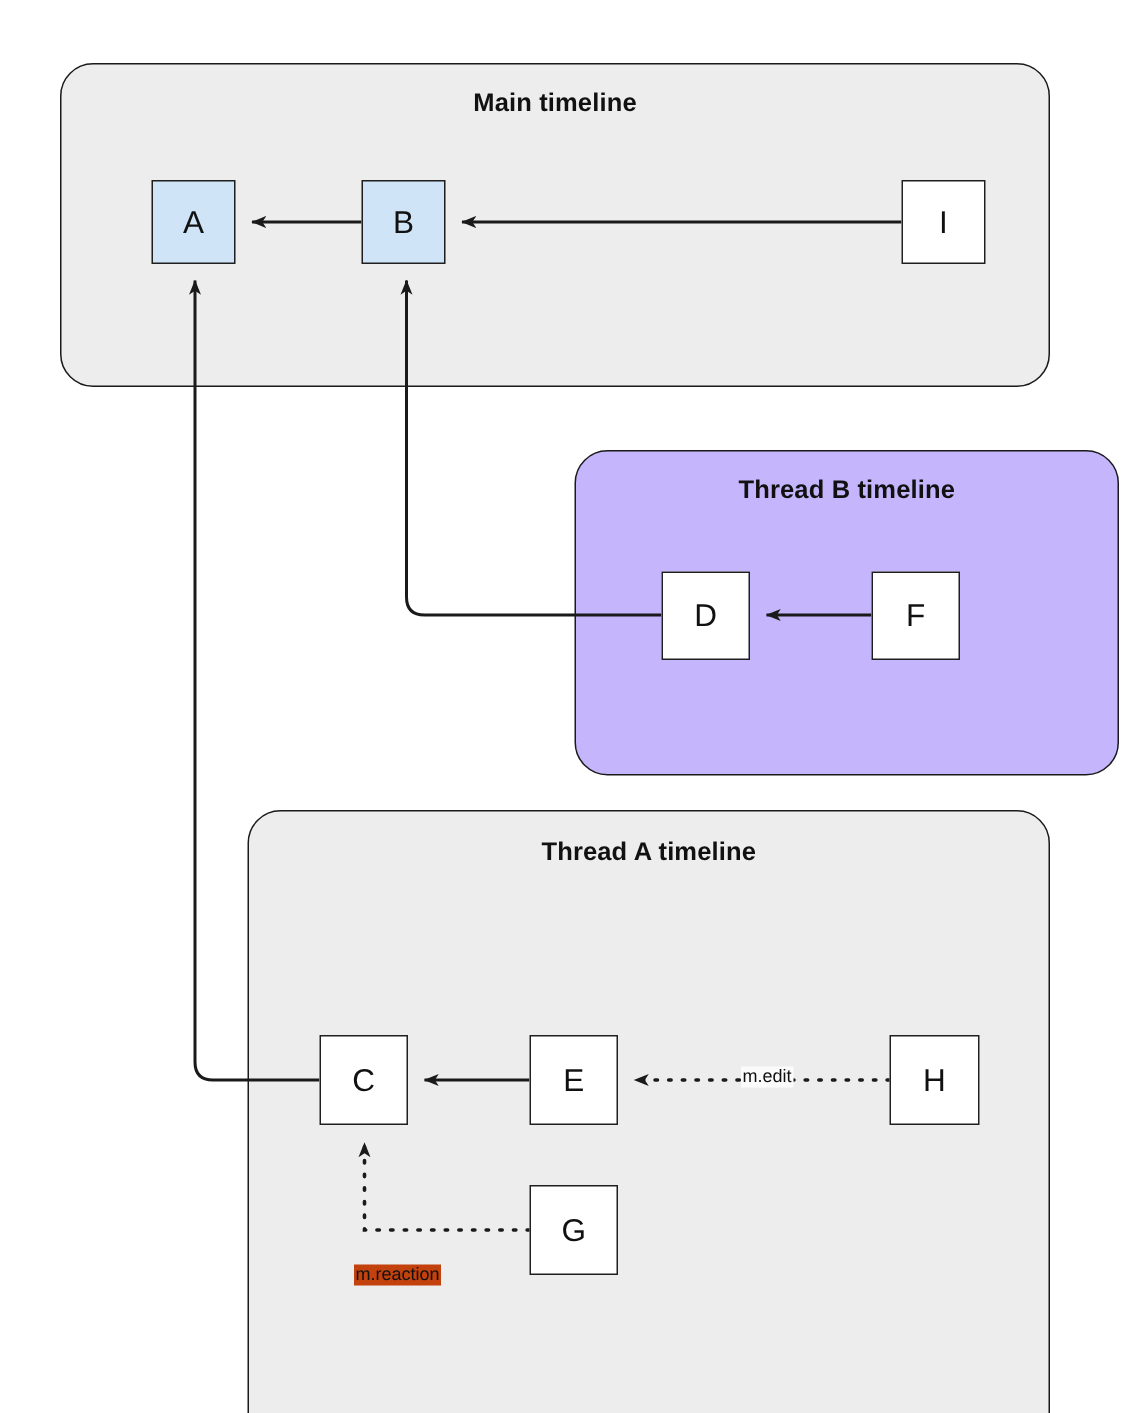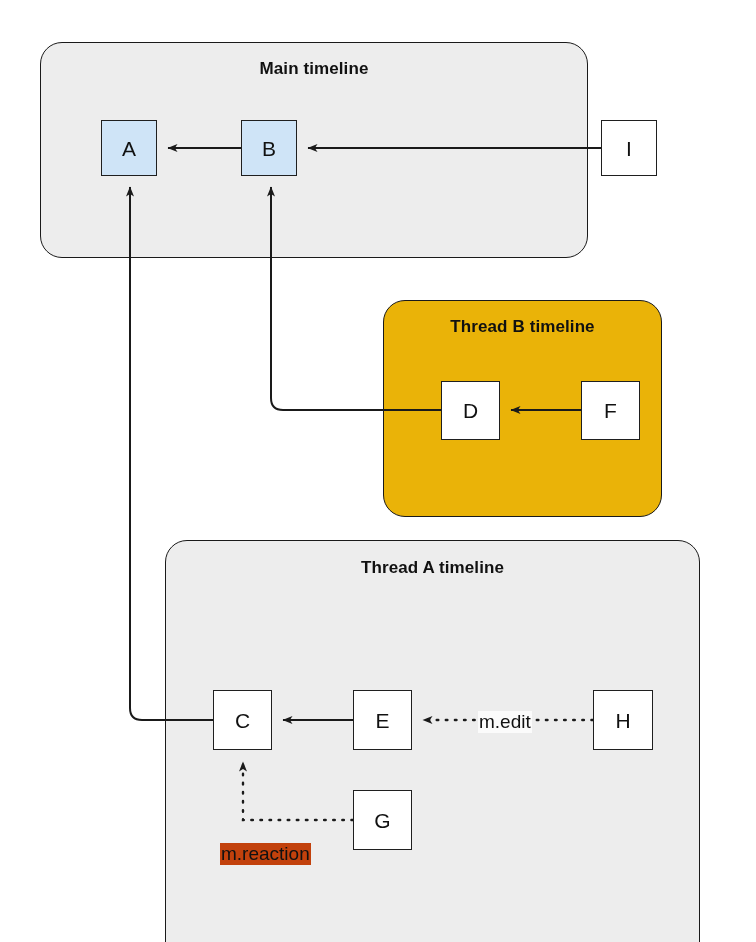--- a/index.html
+++ b/index.html
@@ -52,38 +52,39 @@
     justify-content: center;
     font-size: 21px;
     color: #111111;
     line-height: 1;
   }
   .node.blue {
     background: #cfe4f7;
   }
   .edge-label {
     position: absolute;
-    font-size: 19px;
+    font-size: 12px;
     color: #111111;
     background: #fbfbfb;
     padding: 0 1px;
     white-space: nowrap;
     line-height: 1.15;
+    margin-left: 16px;
   }
 </style>
 </head>
 <body>
 
 <div id="canvas">
 
-  <div class="group" id="group-main" style="left: 40px; top: 42px; width: 548px; height: 216px; background: rgb(237, 237, 237); border-color: rgb(26, 26, 26);">
+  <div class="group" id="group-main" style="left: 40px; top: 42px; width: 660px; height: 216px; background: rgb(237, 237, 237); border-color: rgb(26, 26, 26);">
     <div class="group-title" style="top: 16px; color: rgb(17, 17, 17);">Main timeline</div>
   </div>
 
-  <div class="group" id="group-threadB" style="left: 383px; top: 300px; width: 279px; height: 217px; background: #eab308; border-color: rgb(26, 26, 26);">
+  <div class="group" id="group-threadB" style="left: 383px; top: 300px; width: 363px; height: 217px; background: #c4b5fd; border-color: rgb(26, 26, 26);">
     <div class="group-title" style="top: 16px; color: rgb(17, 17, 17);">Thread B timeline</div>
   </div>
 
   <div class="group" id="group-threadA" style="left: 165px; top: 540px; width: 535px; height: 426px; background: rgb(237, 237, 237); border-color: rgb(26, 26, 26);">
     <div class="group-title" style="top: 17px; color: rgb(17, 17, 17);">Thread A timeline</div>
   </div>
 
   <svg class="edges" viewBox="0 0 756 942" xmlns="http://www.w3.org/2000/svg">
     <defs>
       <marker id="arrowhead" markerWidth="11" markerHeight="11" refX="9.5" refY="4.2" orient="auto" markerUnits="userSpaceOnUse">

